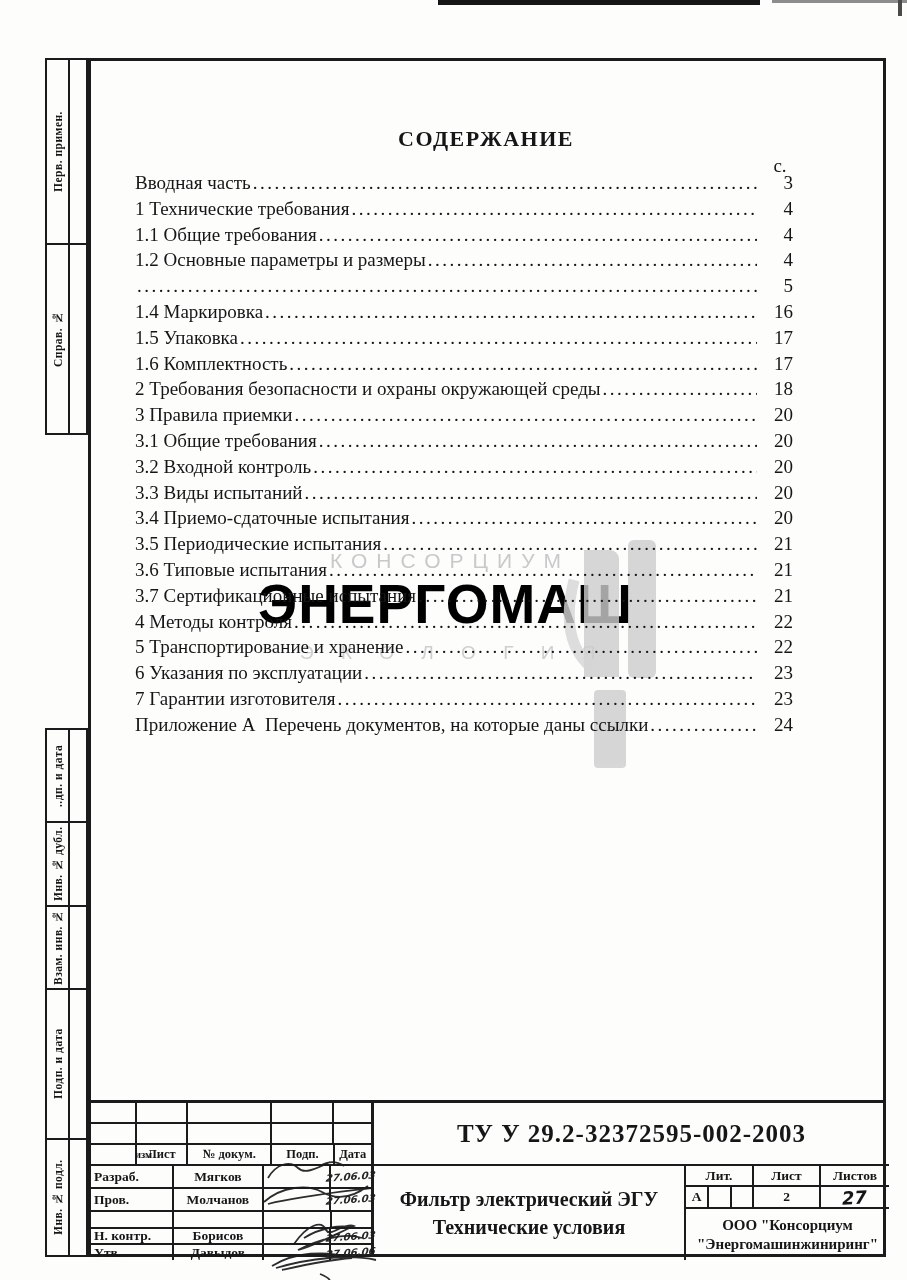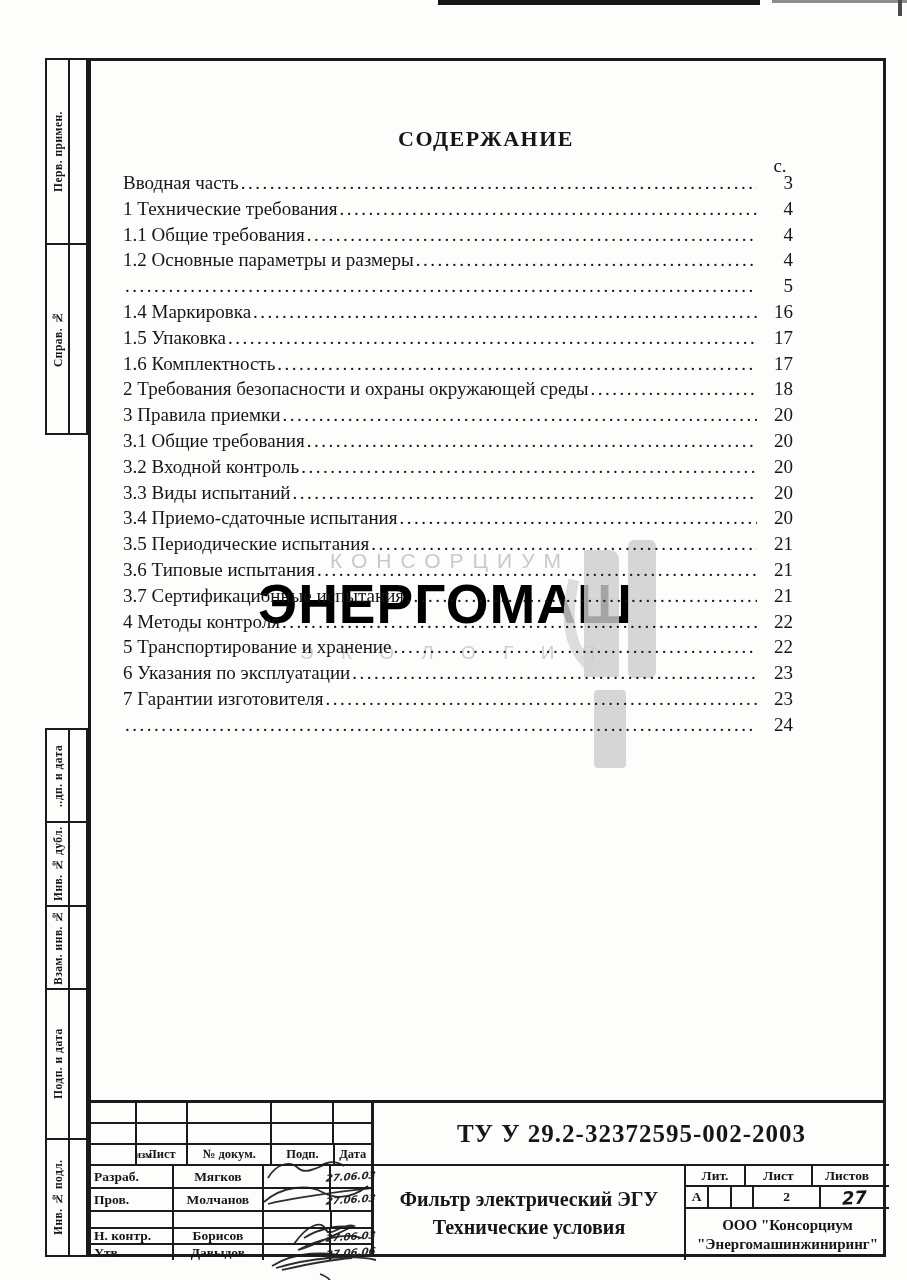--- a/index.html
+++ b/index.html
@@ -27,21 +27,21 @@
   .wm-line2{position:absolute;left:258px;top:572px;font-family:"Liberation Sans",sans-serif;
             font-size:55px;font-weight:700;letter-spacing:1px;color:#000000;}
   .wm-line3{position:absolute;left:300px;top:642px;font-family:"Liberation Sans",sans-serif;
             font-size:19px;letter-spacing:11px;color:#cfcfcf;}
   #wm-logo{position:absolute;left:562px;top:538px;}
 
   
   #toc{position:absolute;left:123px;top:170px;width:670px;z-index:2;}
   #toc-title{position:absolute;left:398px;top:126px;z-index:2;font-size:22px;letter-spacing:1.5px;font-weight:600;}
   #page-col-label{position:absolute;left:765px;top:155px;width:30px;z-index:2;font-size:19px;text-align:center;}
-  .toc-row{display:flex;align-items:baseline;line-height:25.8px;font-size:19px;}
+  .toc-row{display:flex;align-items:baseline;line-height:25.8px;font-size:19px;margin-left:12px;}
   .toc-label{white-space:nowrap;}
   .toc-dots{flex:1;overflow:hidden;white-space:nowrap;letter-spacing:2.5px;margin:0 2px;}
   .toc-page{width:34px;text-align:right;white-space:nowrap;}
 
   
   #titleblock{position:absolute;left:88px;top:1100px;width:798px;height:157px;z-index:3;
               border:3px solid #1b1b1b;box-sizing:border-box;background:transparent;}
   #tb-left{position:absolute;left:0;top:0;width:280px;height:100%;}
   .tb-row{display:flex;width:100%;box-sizing:border-box;border-bottom:2px solid #1b1b1b;}
   .tb-row:last-child{border-bottom:none;}
@@ -62,21 +62,21 @@
              font-size:25px;font-weight:700;letter-spacing:1px;}
   #tb-bottom{display:flex;height:94px;}
   #tb-product{width:312px;box-sizing:border-box;border-right:2px solid #1b1b1b;
               display:flex;flex-direction:column;align-items:center;justify-content:center;
               font-size:20px;font-weight:700;line-height:28px;}
   #tb-grid{width:203px;display:flex;flex-direction:column;}
   .lit-row{display:flex;box-sizing:border-box;border-bottom:2px solid #1b1b1b;}
   .lit-cell{box-sizing:border-box;border-right:2px solid #1b1b1b;display:flex;align-items:center;justify-content:center;
             font-size:13.5px;font-weight:700;}
   .lit-cell:last-child{border-right:none;}
-  .w-lit{width:60px;}.w-list{width:67px;}.w-listov{width:68px;}
+  .w-lit{width:68px;}.w-list{width:67px;}.w-listov{width:68px;}
   .w-sub{width:23px;}
   .h21{height:21px;}.h22{height:22px;}
   #tb-company{flex:1;display:flex;flex-direction:column;align-items:center;justify-content:center;
               font-size:15px;font-weight:700;line-height:19px;white-space:nowrap;}
   .hw-bold{font-family:"DejaVu Sans",sans-serif;font-style:italic;font-weight:700;font-size:18px;transform:rotate(-3deg);}
   #sig-overlay{position:absolute;left:260px;top:1158px;z-index:4;}
 </style>
 </head>
 <body>
 
@@ -232,20 +232,21 @@
         <span class="toc-label">6 Указания по эксплуатации</span>
         <span class="toc-dots">................................................................................................................................................................</span>
         <span class="toc-page">23</span>
       </div>
       <div class="toc-row">
         <span class="toc-label">7 Гарантии изготовителя</span>
         <span class="toc-dots">................................................................................................................................................................</span>
         <span class="toc-page">23</span>
       </div>
       <div class="toc-row">
+        <span class="toc-label">Приложение А&nbsp; Перечень документов, на которые даны ссылки</span>
         <span class="toc-dots">................................................................................................................................................................</span>
         <span class="toc-page">24</span>
       </div>
     </div>
 
   <div id="titleblock">
     <div id="tb-left">
       <div class="tb-row" style="height:21px;">
         <div class="tb-cell c-izm"></div>
         <div class="tb-cell c-list"></div>

